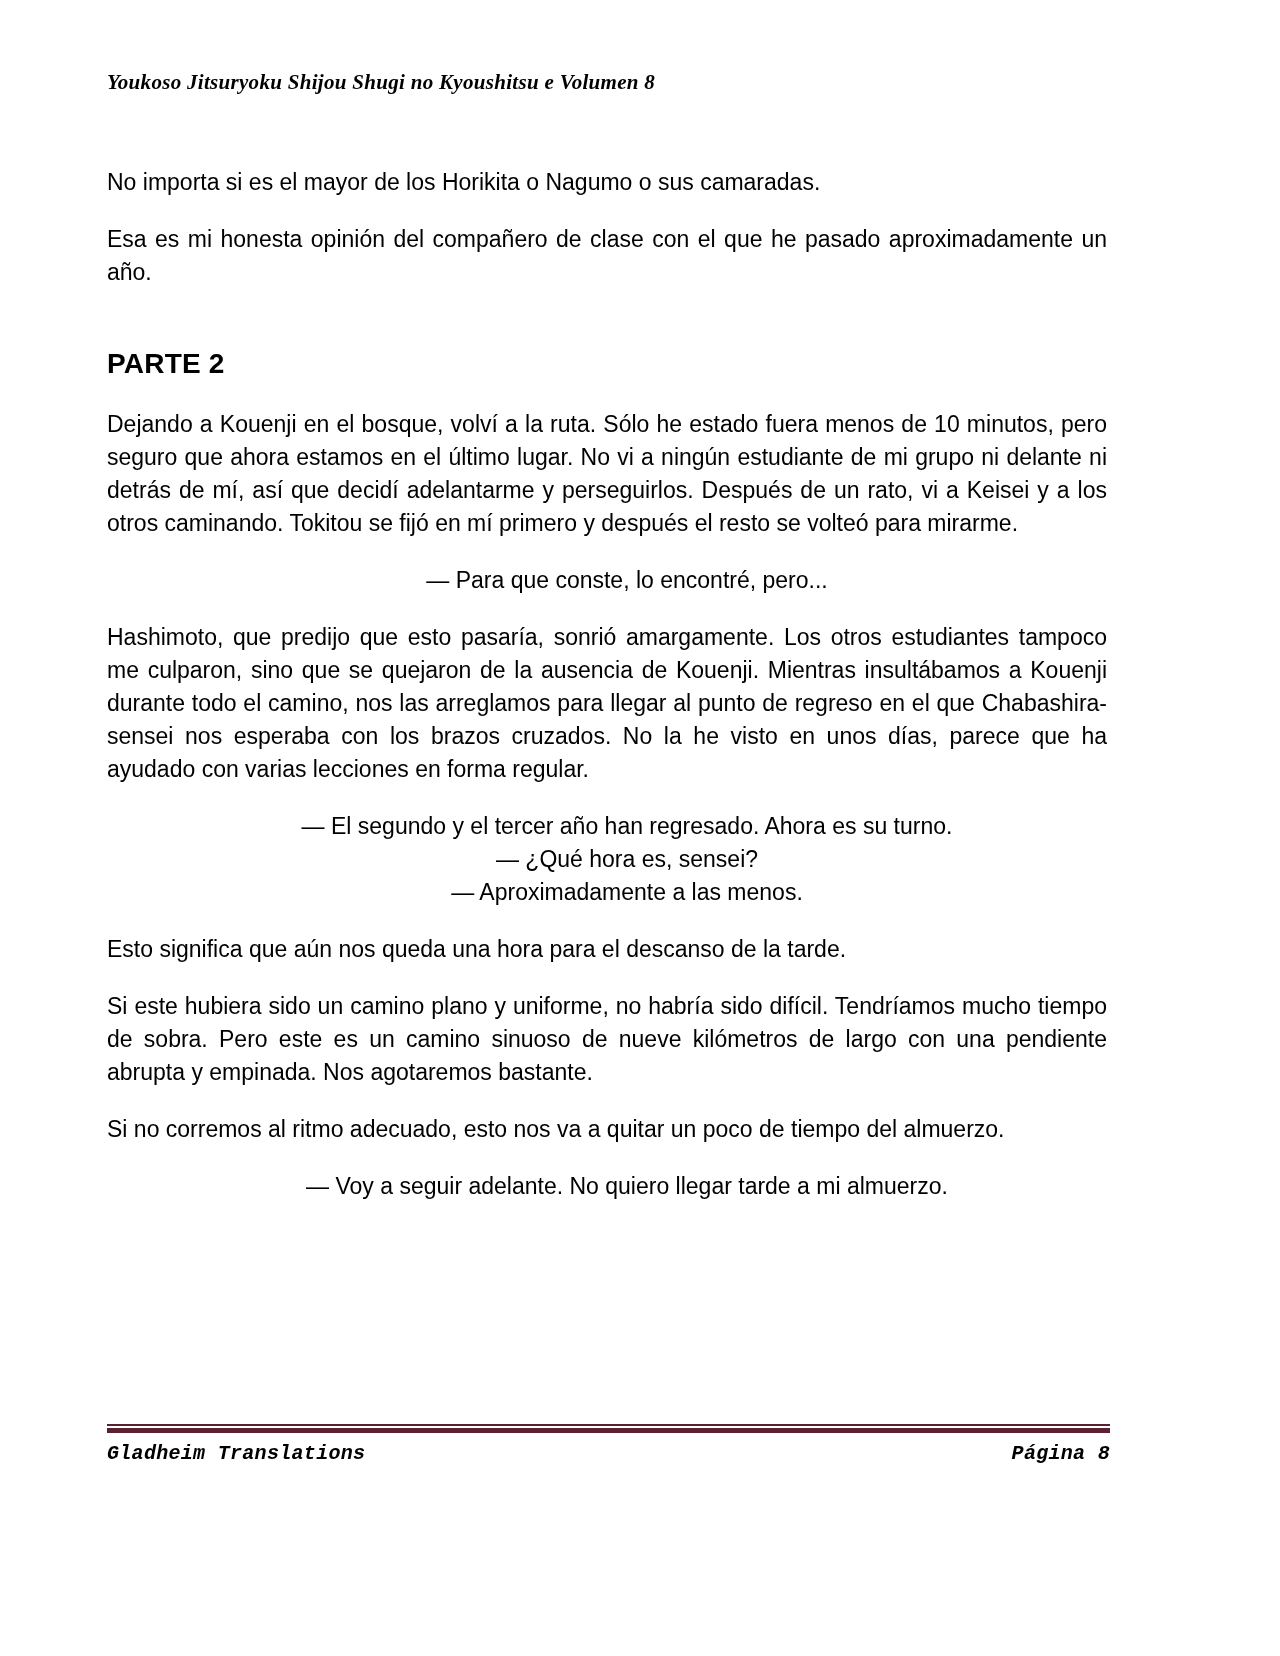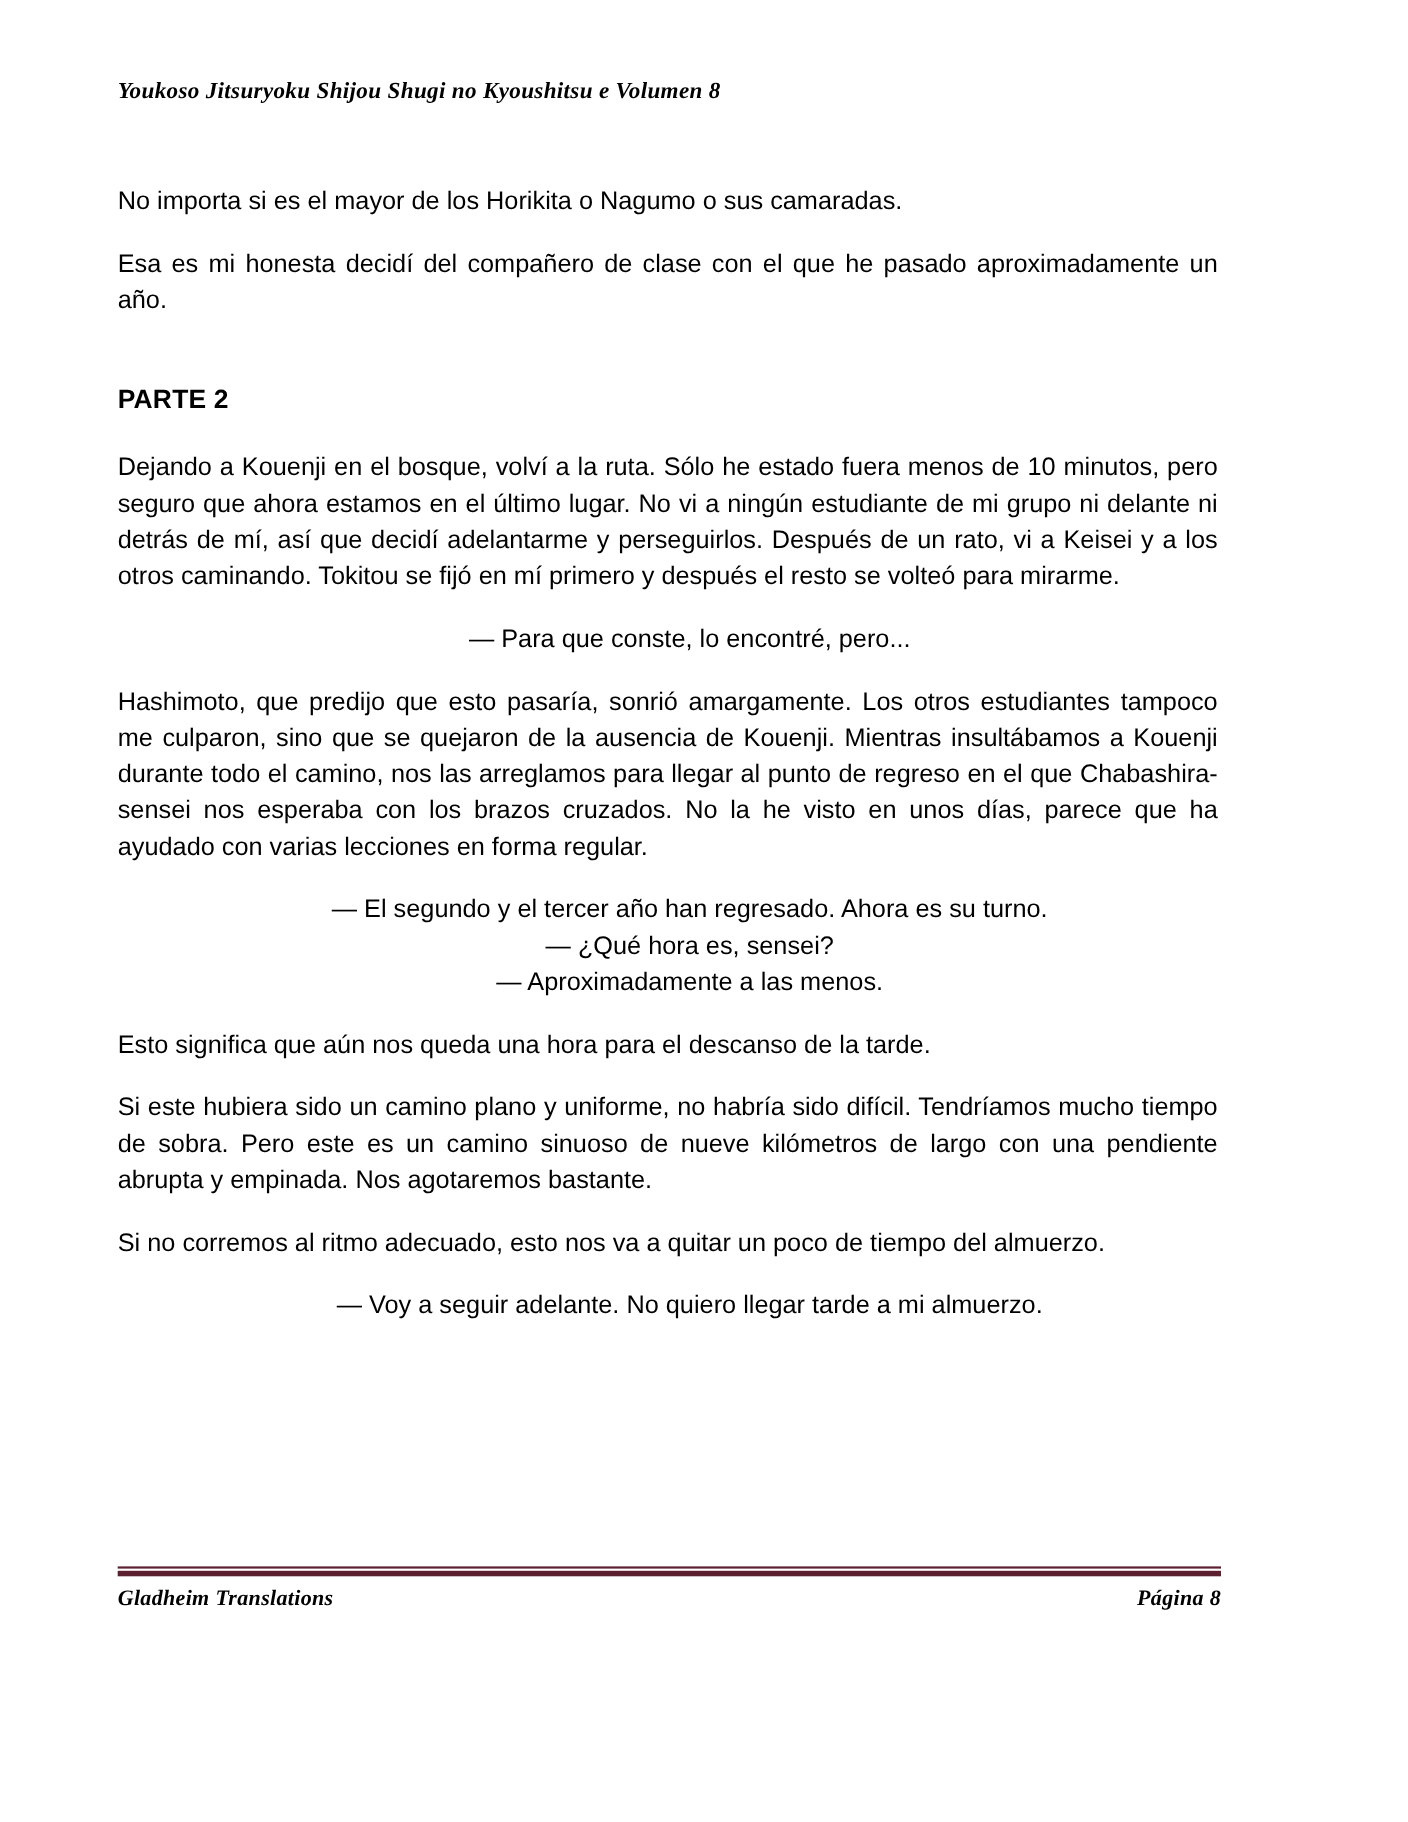--- a/index.html
+++ b/index.html
@@ -36,21 +36,21 @@
     line-height: 33px;
     margin-top: 28px;
   }
   .para {
     margin: 0 0 24px 0;
     text-align: justify;
     text-justify: inter-word;
   }
   .section-heading {
     margin: 58px 0 28px 0;
-    font-size: 24px;
+    font-size: 28px;
     font-weight: bold;
     font-family: "Liberation Sans", sans-serif;
     letter-spacing: 0.2px;
   }
   .dialogue-group {
     margin: 0 0 24px 0;
     padding-left: 40px;
   }
   .dialogue {
     margin: 0;
@@ -65,41 +65,41 @@
   .footer-rule {
     height: 2px;
     border-top: 2px solid var(--rule, #5b2130);
     border-bottom: 5px solid var(--rule, #5b2130);
   }
   .footer-row {
     display: flex;
     justify-content: space-between;
     align-items: baseline;
     margin-top: 9px;
-    font-family: Liberation Serif, serif;
+    font-family: Liberation Mono, monospace;
     font-weight: bold;
     font-style: italic;
     font-size: 20px;
     letter-spacing: 0.3px;
   }
 </style>
 </head>
 <body>
 
 <div class="page">
 
   <div class="doc-header">
     <span>Youkoso Jitsuryoku Shijou Shugi no Kyoushitsu e Volumen 8</span>
   </div>
 
   <div class="doc-body">
 
     <p class="para">No importa si es el mayor de los Horikita o Nagumo o sus camaradas.</p>
 
-    <p class="para">Esa es mi honesta decidí del compañero de clase con el que he pasado aproximadamente un año.</p>
+    <p class="para">Esa es mi honesta opinión del compañero de clase con el que he pasado aproximadamente un año.</p>
 
     <h2 class="section-heading">PARTE 2</h2>
 
     <p class="para">Dejando a Kouenji en el bosque, volví a la ruta. Sólo he estado fuera menos de 10 minutos, pero seguro que ahora estamos en el último lugar. No vi a ningún estudiante de mi grupo ni delante ni detrás de mí, así que decidí adelantarme y perseguirlos. Después de un rato, vi a Keisei y a los otros caminando. Tokitou se fijó en mí primero y después el resto se volteó para mirarme.</p>
 
     <div class="dialogue-group">
       <p class="dialogue">— Para que conste, lo encontré, pero...</p>
     </div>
 
     <p class="para">Hashimoto, que predijo que esto pasaría, sonrió amargamente. Los otros estudiantes tampoco me culparon, sino que se quejaron de la ausencia de Kouenji. Mientras insultábamos a Kouenji durante todo el camino, nos las arreglamos para llegar al punto de regreso en el que Chabashira-sensei nos esperaba con los brazos cruzados. No la he visto en unos días, parece que ha ayudado con varias lecciones en forma regular.</p>

